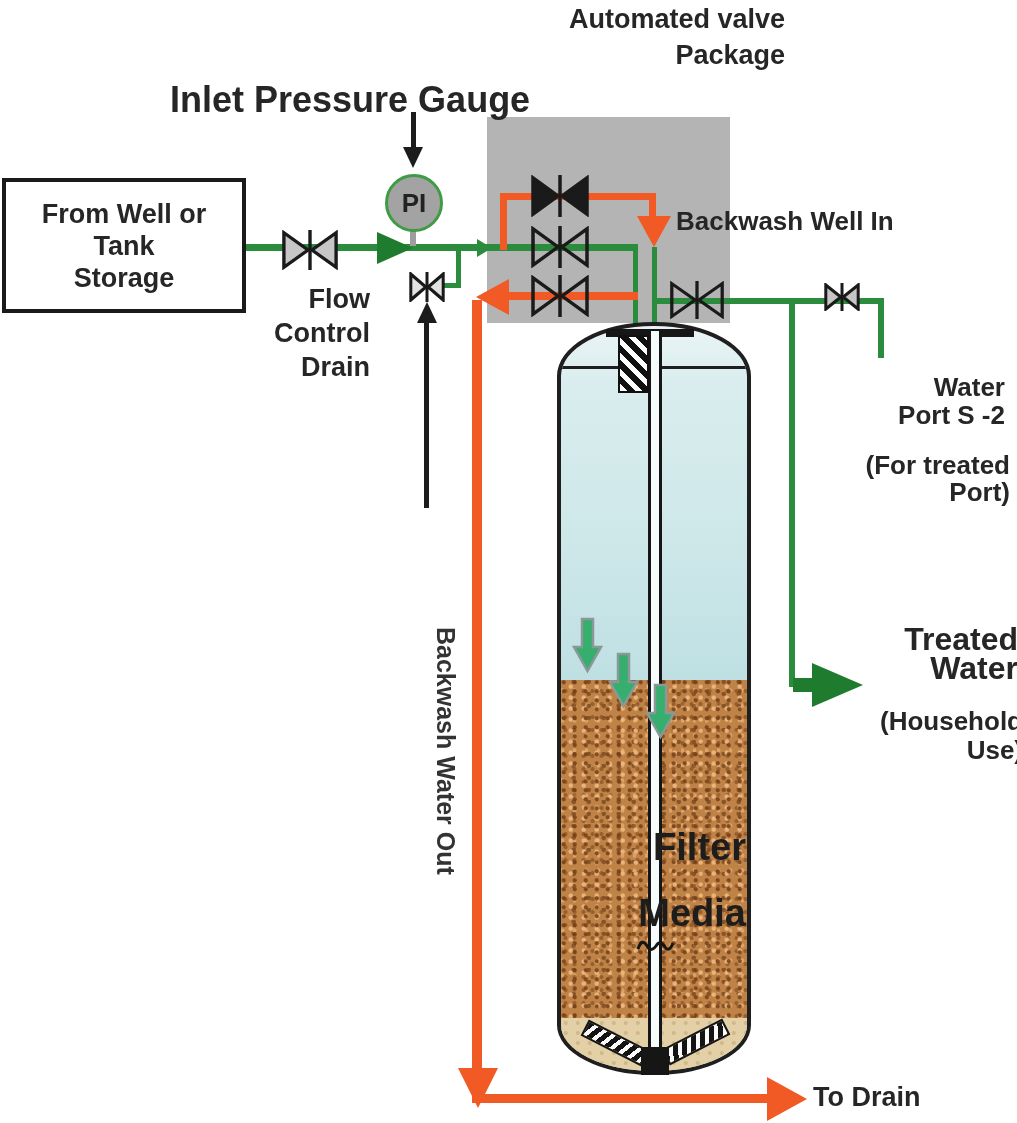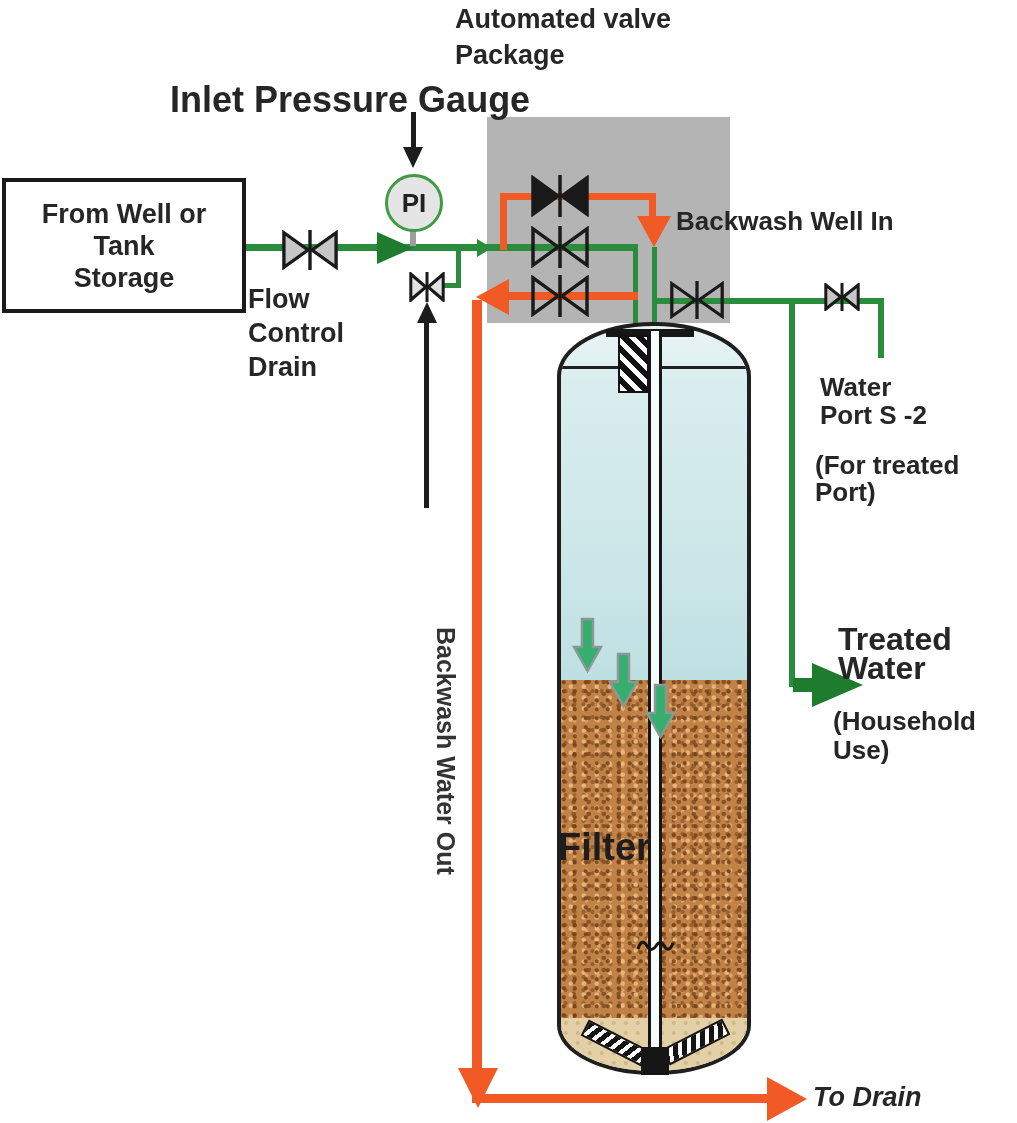--- a/index.html
+++ b/index.html
@@ -1,39 +1,39 @@
 <!DOCTYPE html>
 <html><head>
 <meta charset="utf-8">
 <style>
   html,body{margin:0;padding:0;background:#ffffff;}
   .stage{position:relative;width:1017px;height:1123px;background:#ffffff;overflow:hidden;
          font-family:"Liberation Sans",sans-serif;color:#262626;}
   .abs{position:absolute;}
   .lbl{position:absolute;font-weight:bold;color:#262626;white-space:nowrap;}
-  .lbl-c{text-align:left;white-space:normal;}
+  .lbl-c{text-align:right;white-space:normal;}
   
   .hline,.vline{position:absolute;}
   .green{background:#2a8c3c;}
   .orange{background:#f15a25;}
   .blackline{background:#1c1c1c;}
   .grayline{background:#9e9e9e;}
   
   .tri{position:absolute;width:0;height:0;}
   
   .valve{position:absolute;}
   
   .pkgbox{position:absolute;left:487px;top:117px;width:243px;height:206px;background:#b4b4b4;}
   
   .srcbox{position:absolute;left:2px;top:178px;width:236px;height:111px;background:#ffffff;
           border:4px solid #1a1a1a;text-align:center;font-weight:bold;font-size:27px;
           line-height:32px;padding-top:16px;}
   
   .gauge{position:absolute;left:385px;top:174px;width:52px;height:52px;border-radius:50%;
-         background:#e5e5e5;border:3px solid #3f9b45;text-align:center;font-weight:bold;
+         background:#a3a3a3;border:3px solid #3f9b45;text-align:center;font-weight:bold;
          font-size:26px;line-height:52px;color:#222;}
   
   .tank{position:absolute;left:557px;top:322px;width:186px;height:745px;border:4px solid #1f1f1f;
         border-radius:96px 96px 96px 96px / 54px 54px 50px 50px;overflow:hidden;
         background:linear-gradient(180deg,#eaf4f5 0%,#d9edee 8%,#cde7e9 30%,#bfe0e3 47%);}
   .media{position:absolute;left:0;top:354px;width:100%;height:338px;background-color:#c08347;
          background-image:
           radial-gradient(circle at 25% 25%, rgba(116,62,22,.85) 1.5px, transparent 2.6px),
           radial-gradient(circle at 75% 60%, rgba(238,185,130,.9) 1.6px, transparent 2.8px),
           radial-gradient(circle at 50% 85%, rgba(140,82,34,.75) 1.5px, transparent 2.6px),
@@ -194,18 +194,19 @@
   <div class="lbl lbl-c" style="left:838px;top:625px;width:180px;font-size:32px;line-height:29px;">
     <div>Treated</div>
     <div>Water</div>
   </div>
   <div class="lbl lbl-c" style="left:833px;top:707px;width:190px;font-size:26px;line-height:29px;">
     <div>(Household</div>
     <div>Use)</div>
   </div>
 
   <div class="lbl lbl-c" style="left:558px;top:826px;width:188px;font-size:38px;color:#1d1d1d;">Filter</div>
+  <div class="lbl lbl-c" style="left:558px;top:892px;width:188px;font-size:38px;color:#1d1d1d;">Media</div>
 
   <div class="lbl" style="left:460px;top:627px;width:292px;font-size:25px;color:#333;transform:rotate(90deg);transform-origin:0 0;">Backwash Water Out</div>
 
-  <div class="lbl" style="left:813px;top:1082px;font-size:27px;font-style:italic;">To Drain</div>
+  <div class="lbl" style="left:813px;top:1082px;font-size:27px;">To Drain</div>
 
 </div>
 
 </body></html>

